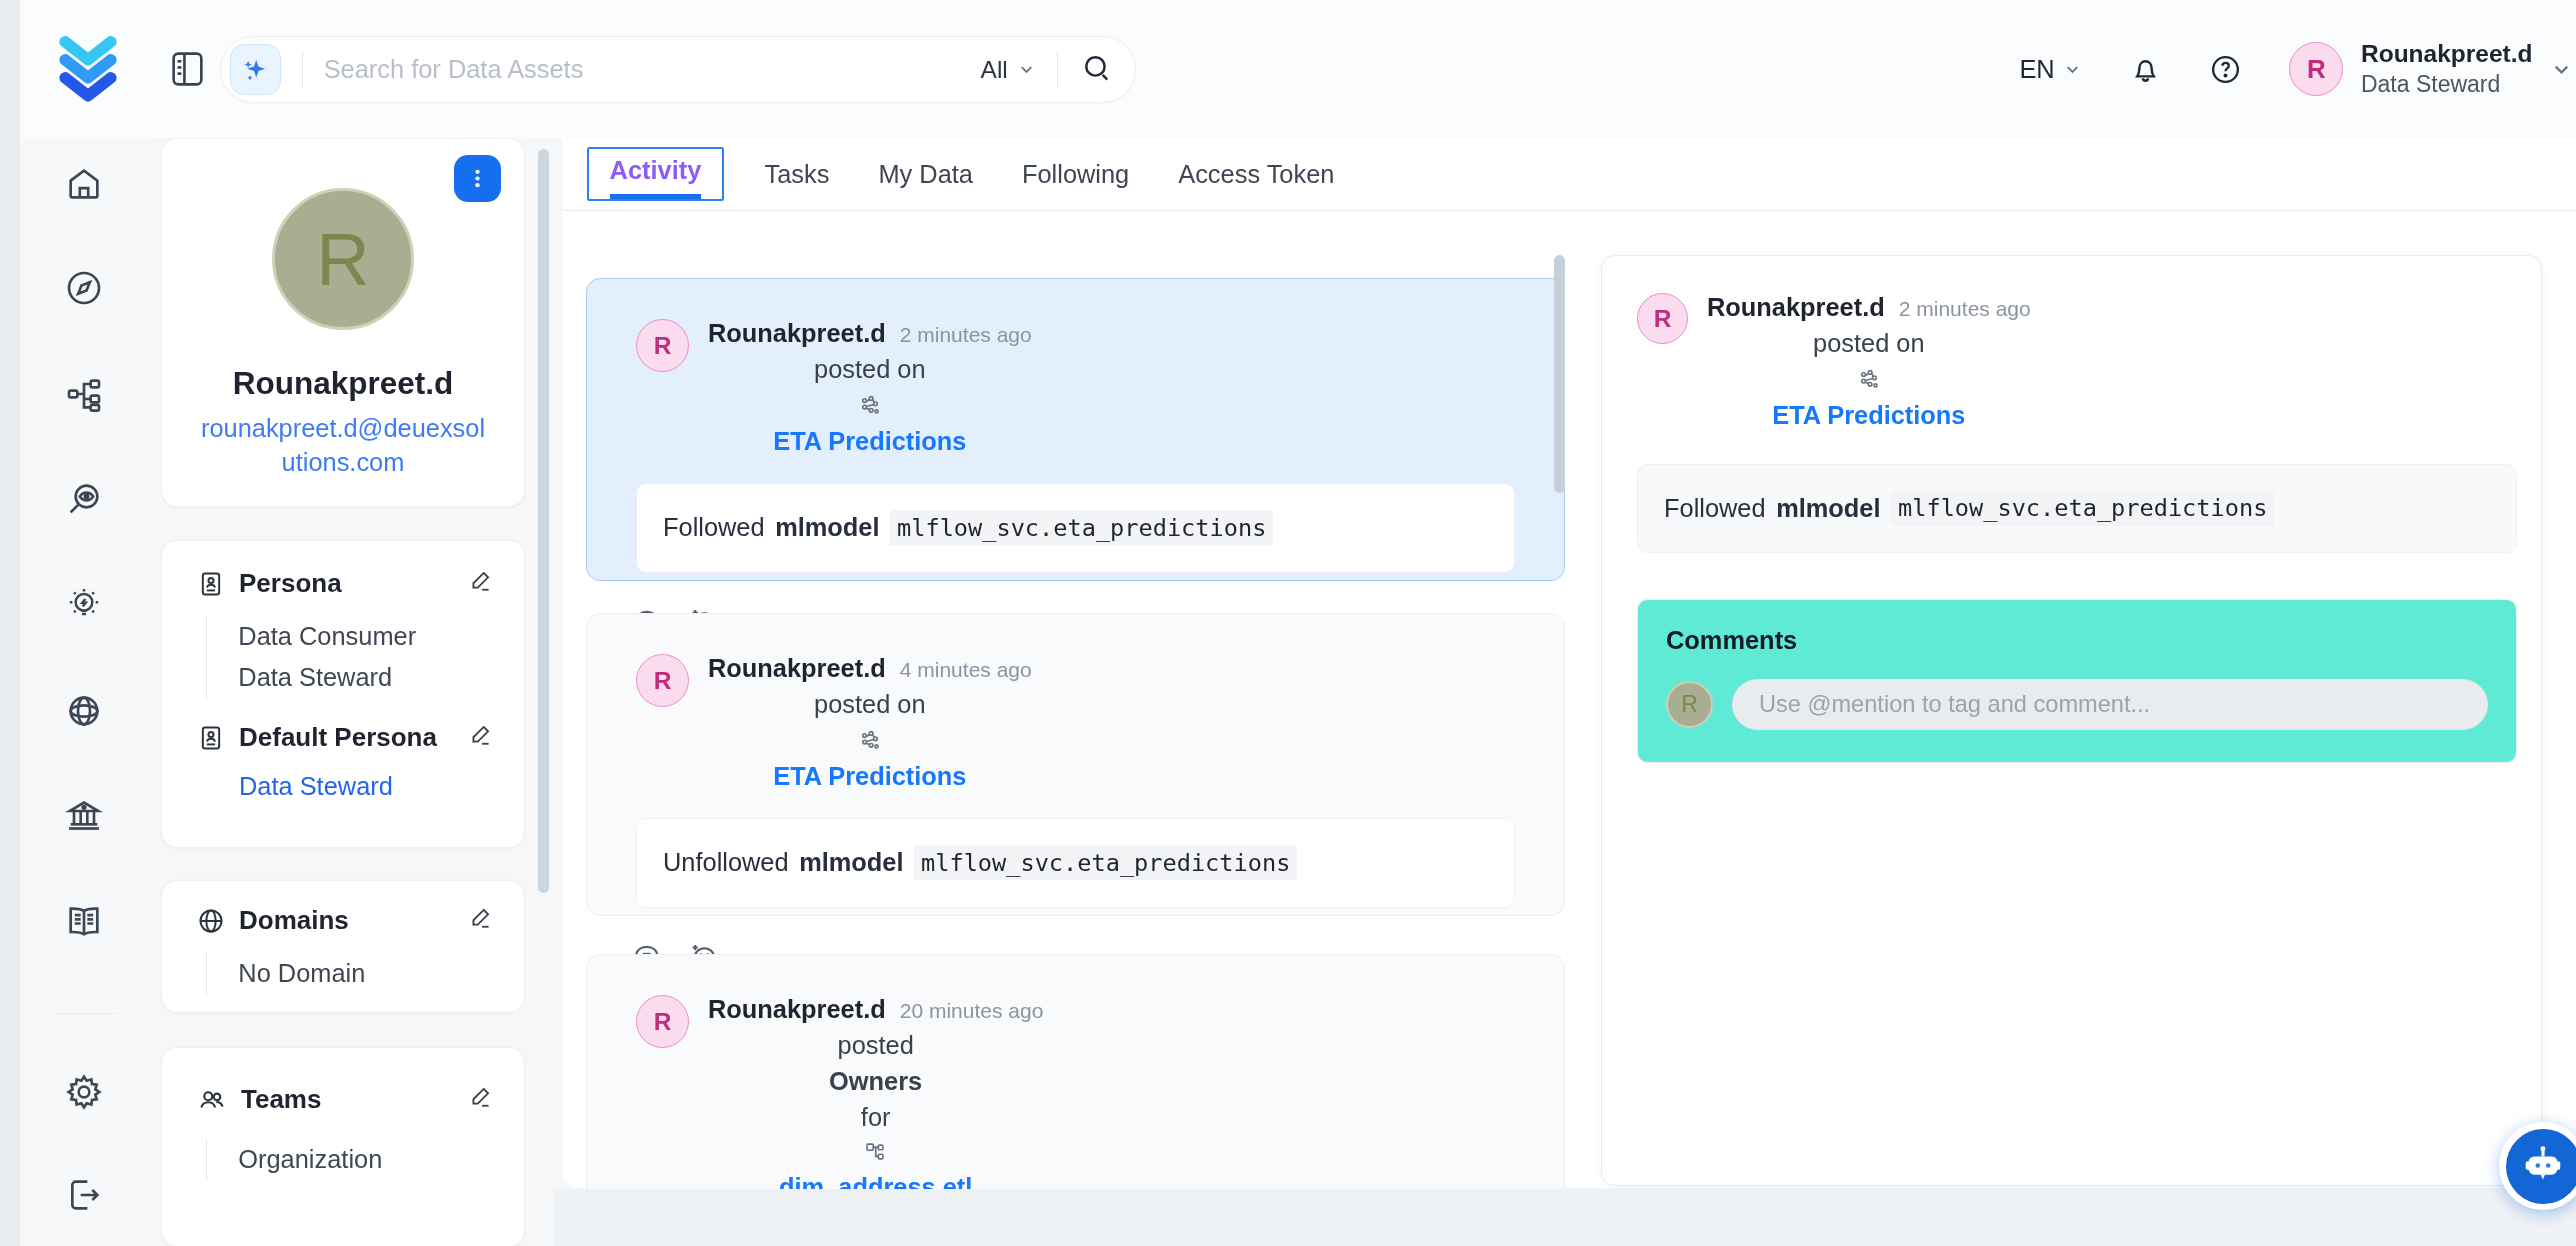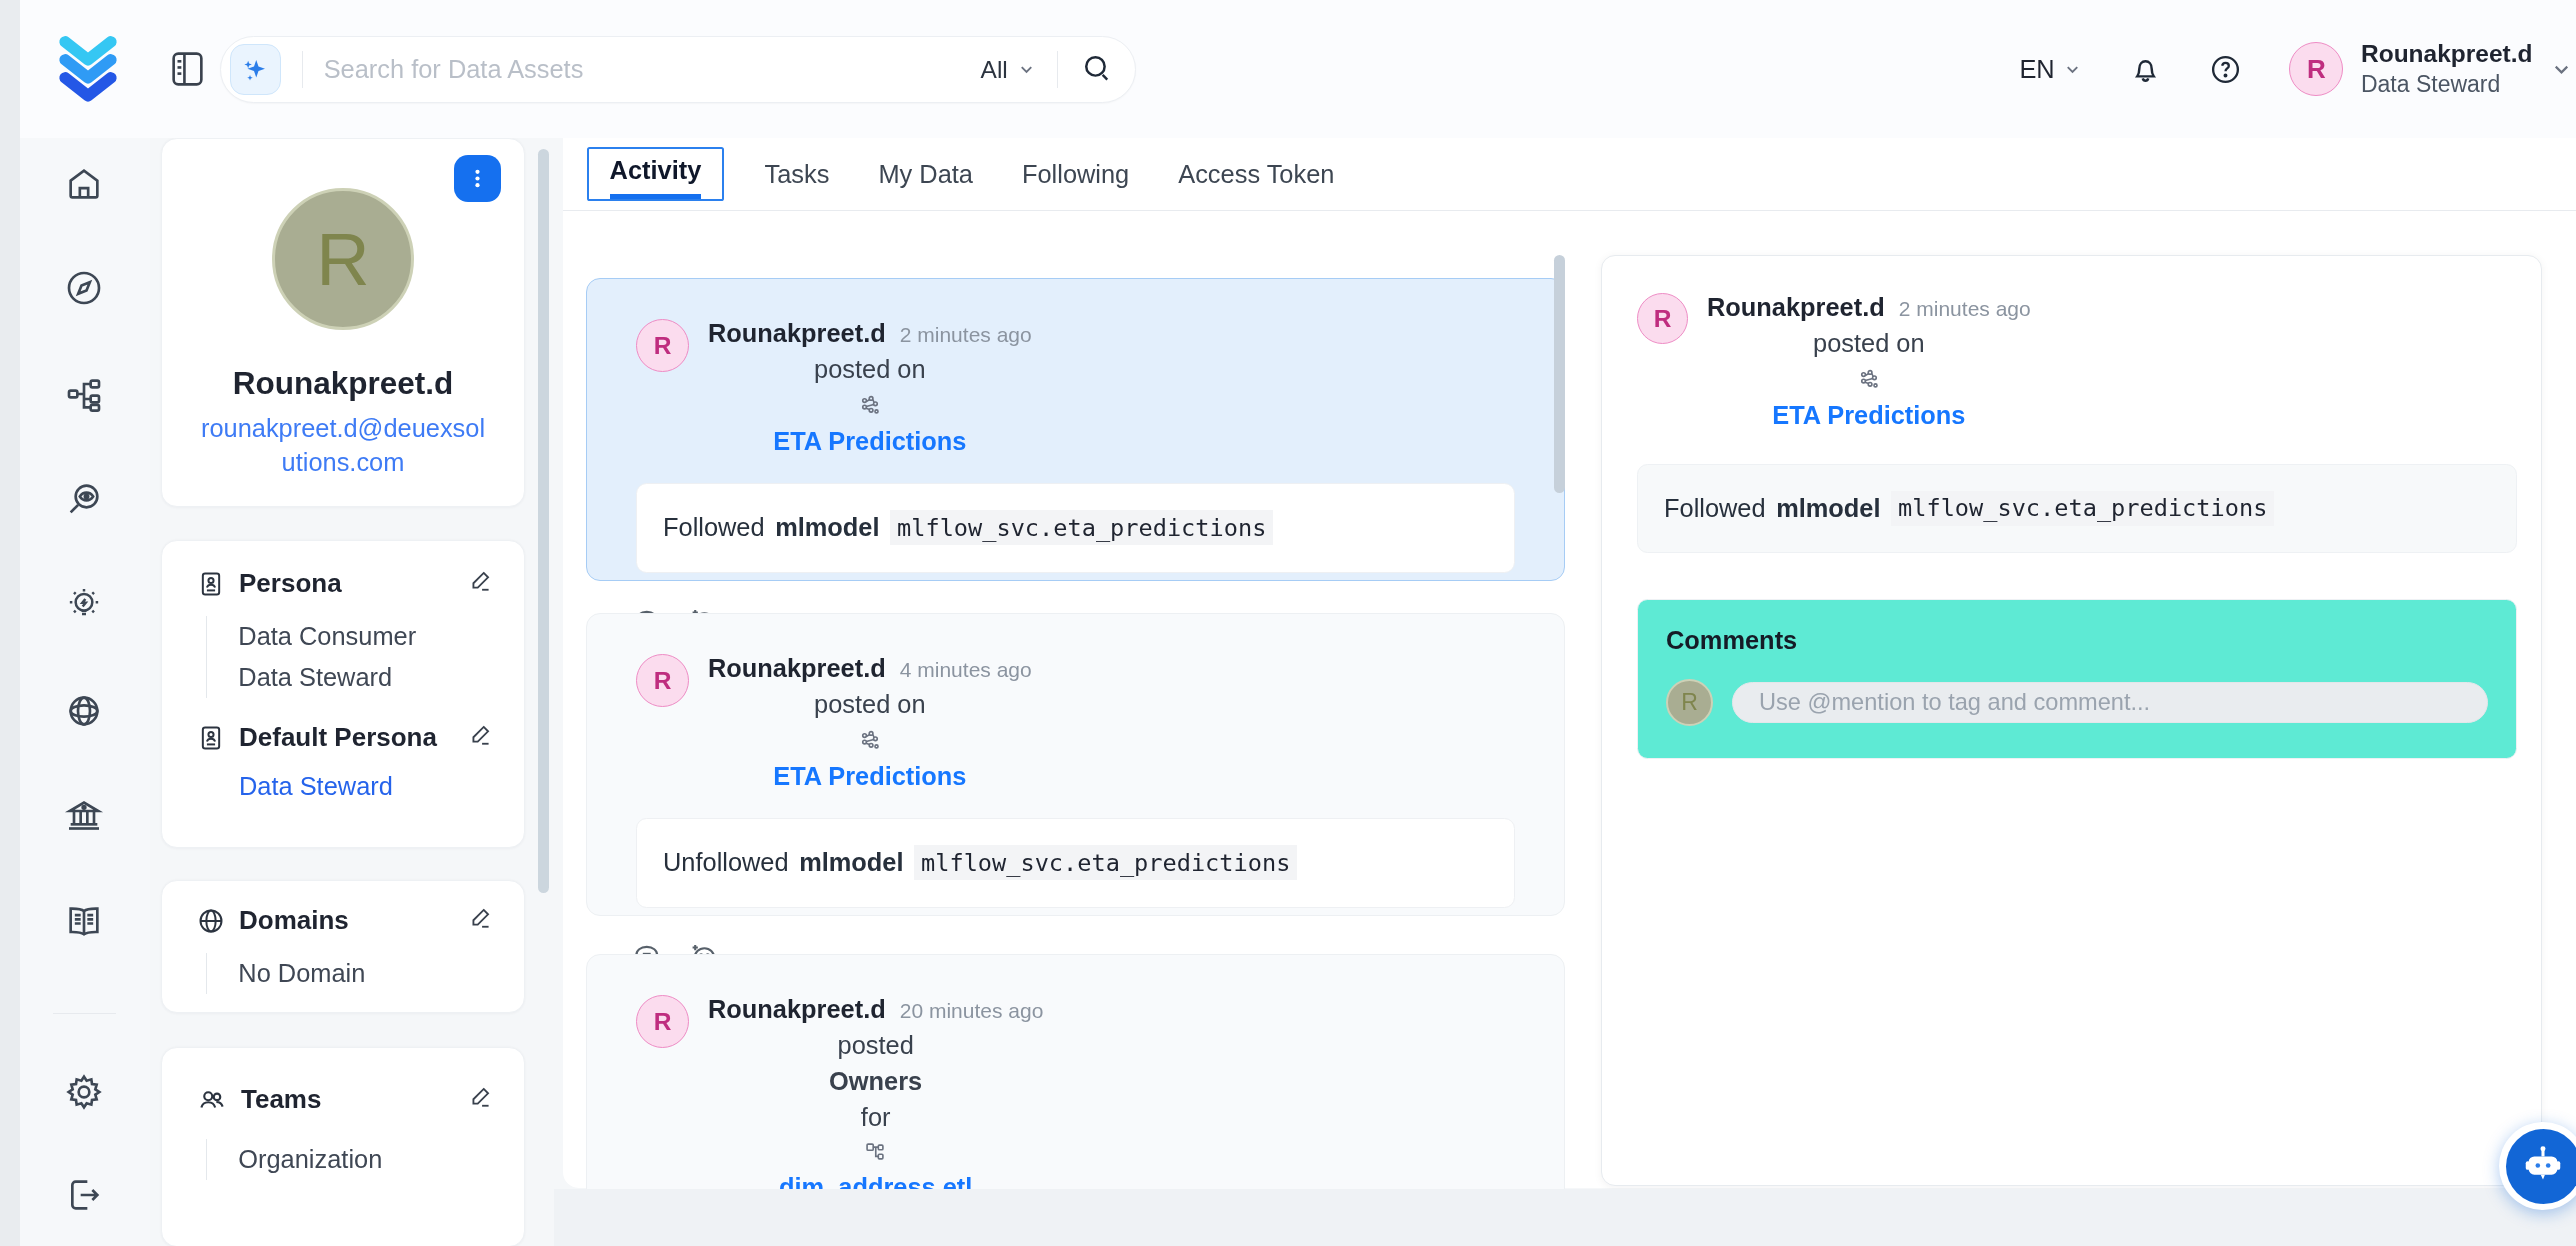--- a/index.html
+++ b/index.html
@@ -64,21 +64,21 @@
 
   
   .main { position:absolute; left:543px; top:138px; width:2033px; height:1050px; background:#ffffff;
     border-radius:0 0 15.8px 15.8px; }
   .strip { position:absolute; left:534px; top:1189px; width:2042px; height:58px; background:#eff2f5; z-index:6; }
 
   .tabbar { position:absolute; left:543px; top:138px; width:2033px; height:73px; border-bottom:0.9px solid #e8ebef;
     display:flex; align-items:center; padding-left:23.6px; gap:49px; background:#ffffff; z-index:3; }
   .tab { font-size:25.4px; color:#3d4652; font-weight:500; cursor:pointer; }
   .tab.active { border:2.6px solid #2b80ee; border-radius:2.6px; padding:7px 21px 0; margin-right:-8.8px;
-    color:#0f172a; font-weight:700; }
+    color:#8b5cf6; font-weight:700; }
   .tab.active .lbl { display:inline-block; border-bottom:5.3px solid #1570ef; padding-bottom:8.8px; }
 
   
   .fcard { position:absolute; left:566px; width:979px; border-radius:14px; background:#f8fafc;
     border:0.9px solid #edf0f3; padding:40px 49px 0; z-index:2; }
   .fcard.selected { background:#e3effc; border:1.8px solid #a6ccf5; }
   .fhead { display:flex; gap:19px; }
   .fmeta { line-height:1.0; padding-top:1.8px; }
   .frow1 { display:flex; align-items:baseline; gap:14px; }
   .fauthor { font-size:25.4px; font-weight:700; color:#1f2430; cursor:pointer; }
@@ -104,21 +104,21 @@
   
   .detail { position:absolute; left:1581px; top:255px; width:941px; height:931px; background:#ffffff;
     border:0.9px solid #e7ebef; border-radius:14px; box-shadow:0 1.8px 8.8px rgba(16,24,40,.05);
     padding:37px 24.5px 0 35px; z-index:2; }
   .dbox { margin-top:35px; background:#f7f9fa; border:0.9px solid #eef1f4; border-radius:10.5px;
     height:89px; display:flex; align-items:center; padding:0 26px; font-size:25.4px; color:#27303c; gap:10.5px; }
   .comments { margin-top:46px; background:#5eead4; border:0.9px solid #eef1f4; border-radius:10.5px;
     padding:26px 28px 31.5px; }
   .comments-title { font-size:25.4px; font-weight:700; color:#151b26; }
   .comment-row { display:flex; align-items:center; gap:19px; margin-top:24.5px; }
-  .comment-input { flex:1; height:41px; border-radius:25.4px; background:#e9ecef; border:0.9px solid #e3e7ea;
+  .comment-input { flex:1; height:51px; border-radius:25.4px; background:#e9ecef; border:0.9px solid #e3e7ea;
     padding:0 26px; font-size:23.6px; color:#3f4754; outline:none; font-family:"Liberation Sans",sans-serif; }
   .comment-input::placeholder { color:#9aa3ae; }
 
   
   .bot { position:absolute; left:2479px; top:1122px; width:88px; height:88px; border-radius:50%;
     background:#ffffff; box-shadow:0 3.5px 15.8px rgba(18,102,214,.35); display:flex; align-items:center;
     justify-content:center; cursor:pointer; z-index:9; }
   .bot-inner { width:75px; height:75px; border-radius:50%; background:#1266d6; display:flex;
     align-items:center; justify-content:center; }
 </style>

